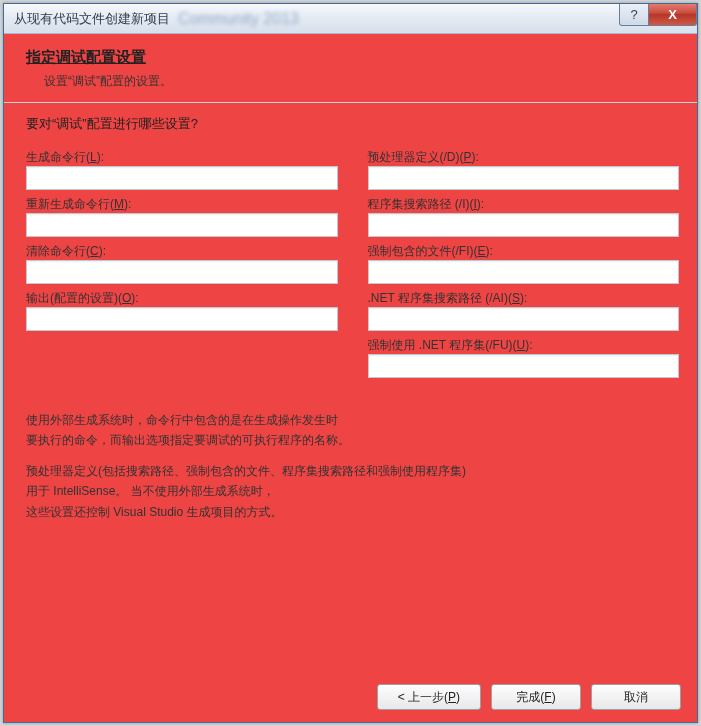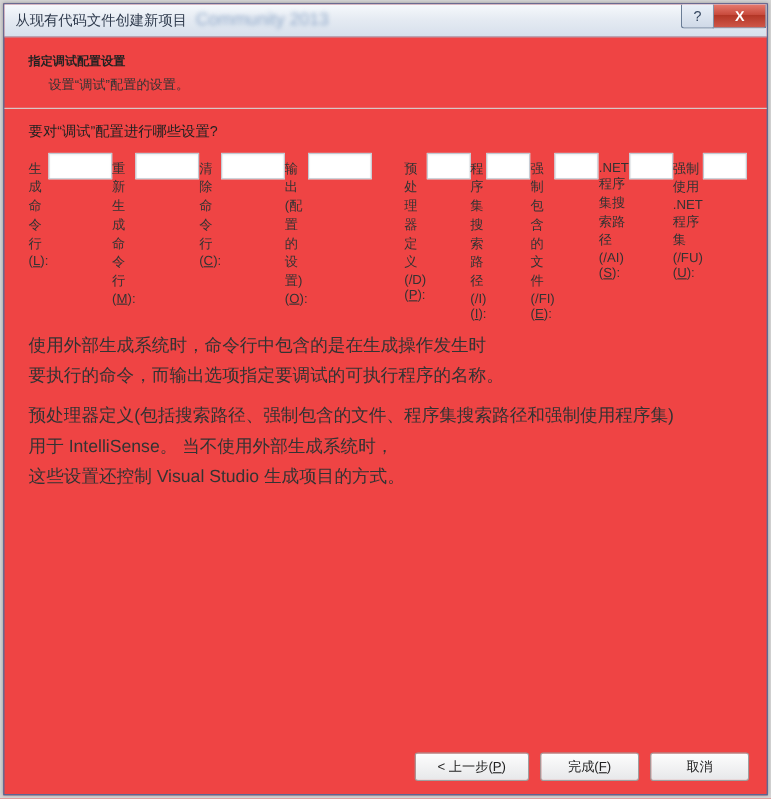--- a/index.html
+++ b/index.html
@@ -70,23 +70,24 @@
     border-radius: 0 0 3px 0;
     border-left: none;
     width: 48px;
     font-size: 13px;
     font-weight: bold;
   }
   .content {
     padding: 14px 18px 0 22px;
   }
   .heading {
-    font-size: 11px;
+    font-size: 15px;
     font-weight: bold;
     color: #222;
+    text-decoration: underline;
   }
   .subheading {
     margin-top: 6px;
     margin-left: 18px;
     font-size: 12px;
     color: #333;
   }
   .divider {
     border: none;
     border-top: 1px solid #d5d5d5;
@@ -111,24 +112,24 @@
   }
   .field-input {
     width: 100%;
     height: 24px;
     border: 1px solid #c1c8d1;
     box-shadow: inset 0 1px 2px rgba(0,0,0,0.07);
     font-size: 12px;
     padding: 2px 4px;
     background: #fff;
   }
-  .col-left, .col-right { display: flex; flex-direction: row; }
+  .col-left, .col-right { display: flex; flex-direction: column; }
   .desc-text {
-    margin-top: 9px;
-    font-size: 16px;
+    margin-top: 32px;
+    font-size: 12px;
     color: #333;
     line-height: 1.7;
   }
   .desc-text p { margin-bottom: 10px; }
   .button-bar {
     position: absolute;
     bottom: 12px;
     right: 16px;
     display: flex;
     gap: 10px;

